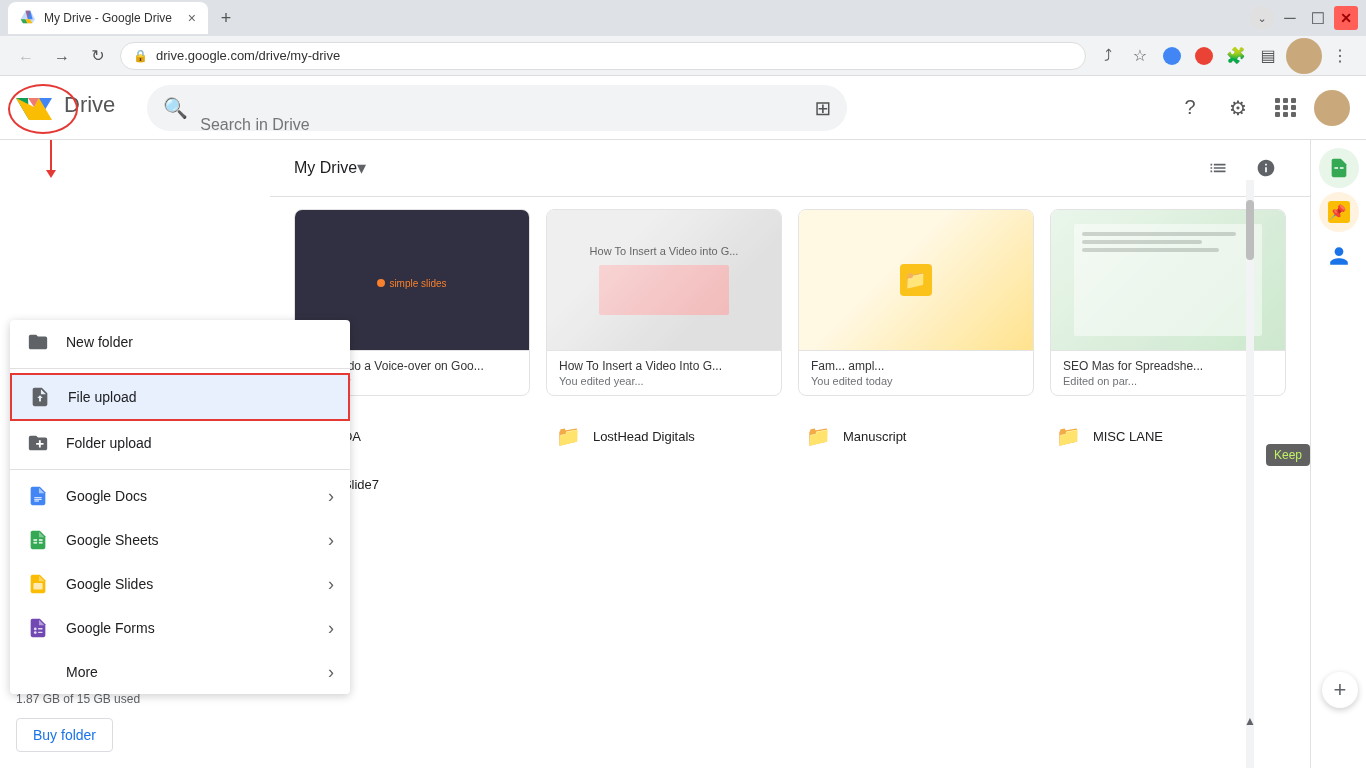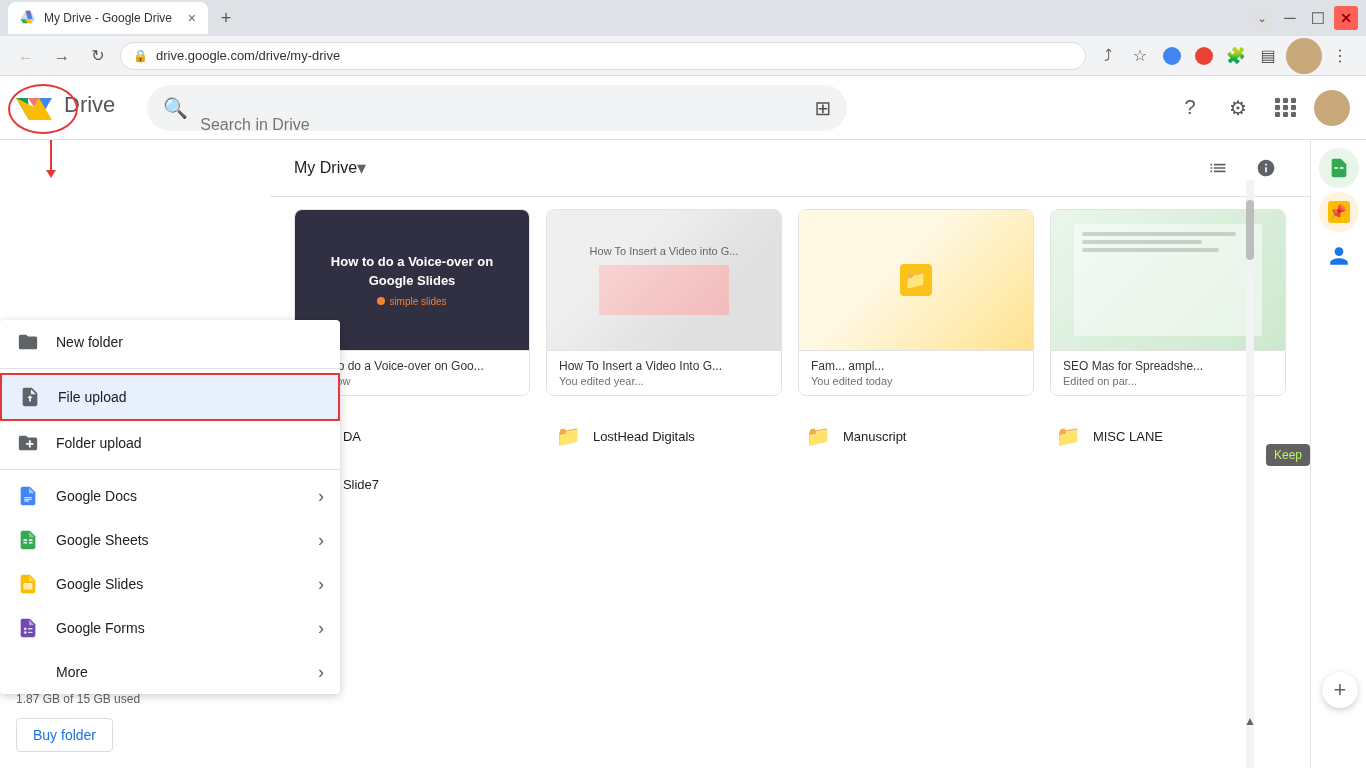--- a/index.html
+++ b/index.html
@@ -333,21 +333,21 @@
     }
     .folder-icon {
       color: #fbbc04;
       font-size: 20px;
     }
 
     
     .dropdown-menu {
       position: absolute;
       top: 180px;
-      left: 0;
+      left: 10px;
       width: 340px;
       background: #fff;
       box-shadow: 0 2px 10px rgba(0,0,0,0.2);
       border-radius: 4px;
       z-index: 1000;
       overflow: hidden;
     }
     .menu-item {
       display: flex;
       align-items: center;
@@ -634,21 +634,20 @@
               <path d="M12 2C6.48 2 2 6.48 2 12s4.48 10 10 10 10-4.48 10-10S17.52 2 12 2zm1 15h-2v-6h2v6zm0-8h-2V7h2v2z"></path>
             </svg>
         </div>
       </div>
     </div>
 
     <div style="padding: 12px 24px; display:grid; grid-template-columns: repeat(4,1fr); gap:16px; opacity:0.9;">
 
       <div class="file-card">
         <div class="file-card-preview dark-card-preview">
-          <div style="font-size:13px;font-weight:600;color:#fff;line-height:1.4;text-align:center;">How to do a Voice-over on Google Slides</div>
           <div style="font-size:10px;color:#f97316;margin-top:6px;display:flex;align-items:center;gap:4px;">
             <div style="width:8px;height:8px;background:#f97316;border-radius:50%;"></div>
             simple slides
           </div>
         </div>
         <div class="file-card-info">
           <div class="file-card-name">How to do a Voice-over on Goo...</div>
           <div class="file-card-date">Just now</div>
         </div>
       </div>

